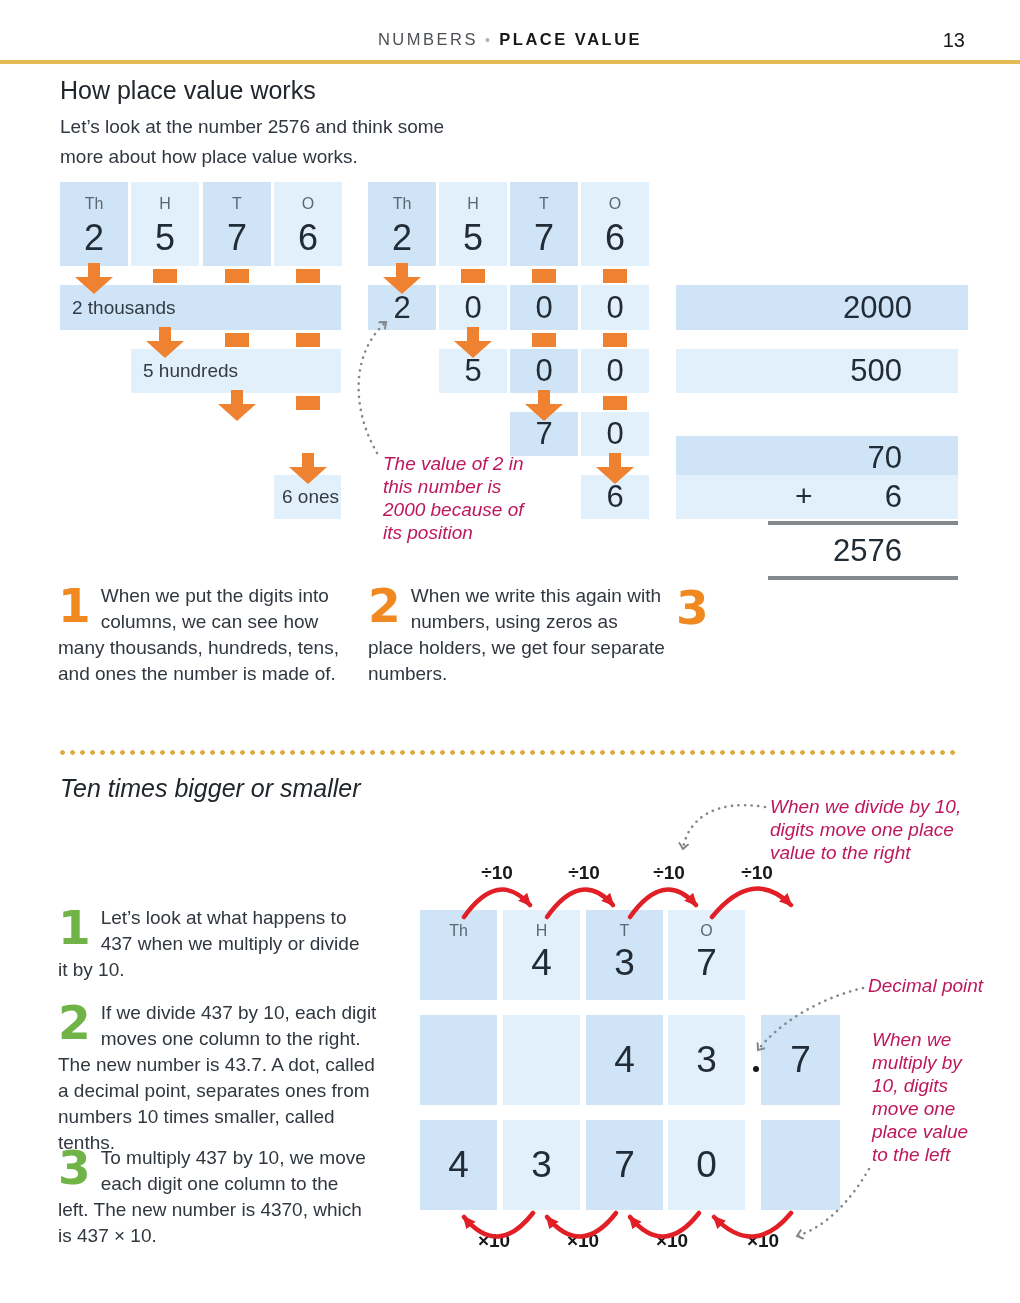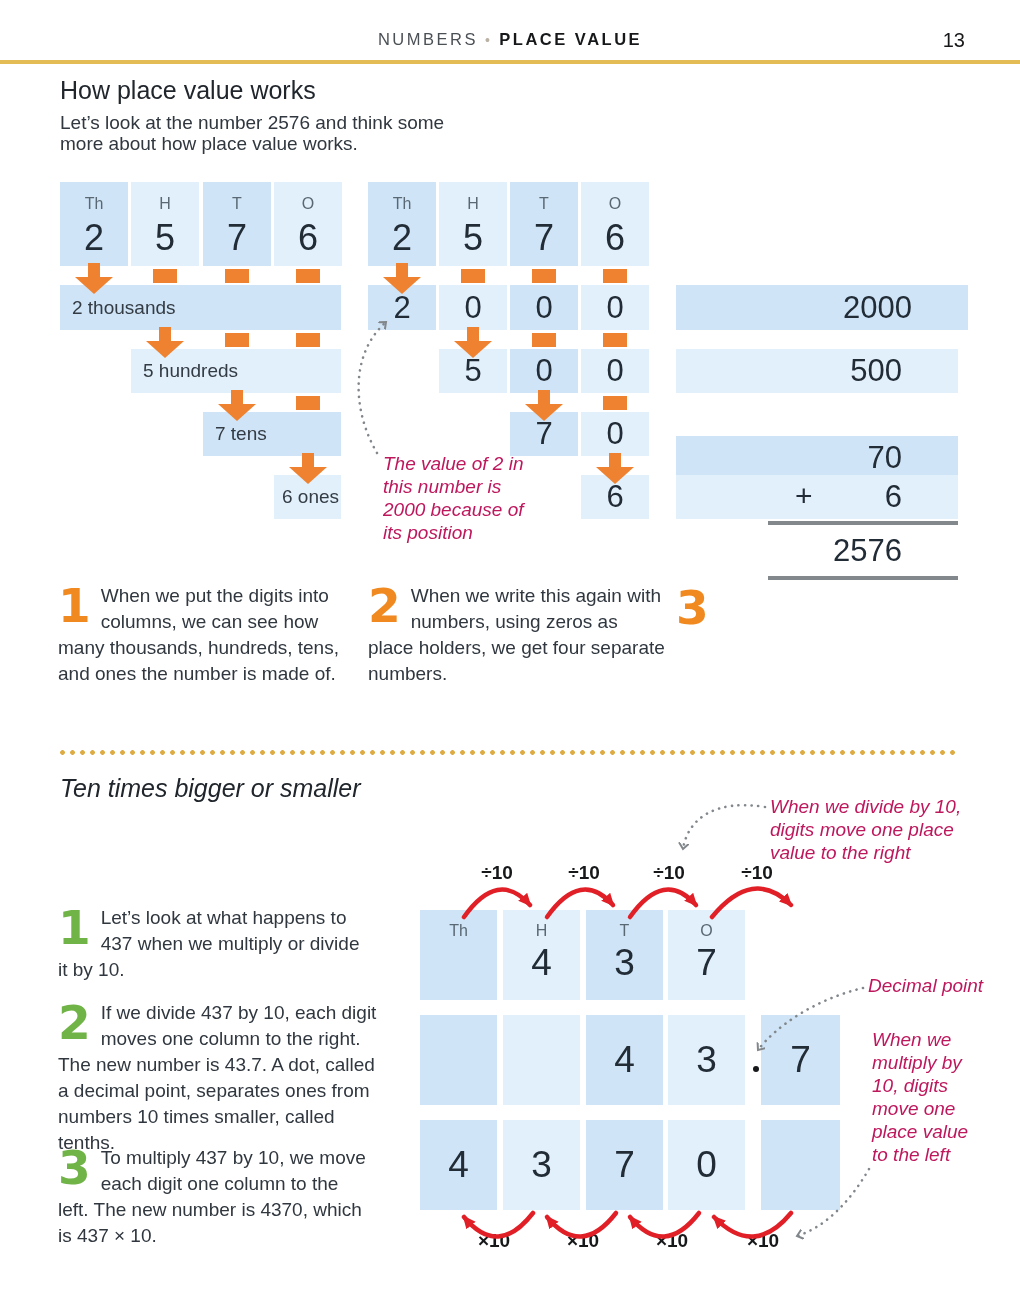--- a/index.html
+++ b/index.html
@@ -8,21 +8,21 @@
   .abs{position:absolute;}
   
   .toph{top:30px;left:0;width:1020px;text-align:center;font-size:16.5px;letter-spacing:2.5px;}
   .toph .sect{color:#4b5055;}
   .toph .dot{color:#b9b1a3;margin:0 7px;font-size:14px;}
   .toph .topic{font-weight:bold;color:#17181a;}
   .pnum{top:29px;right:55px;font-size:20px;color:#17181a;}
   .gold{top:60px;left:0;width:1020px;height:4px;background:#e3bc55;}
   
   .h1{font-size:25px;color:#20262c;}
-  .body-text{font-size:19px;line-height:21px;color:#30373f;}
+  .body-text{font-size:19px;line-height:30px;color:#30373f;}
   
   .cA{background:#cfe4f6;}
   .cB{background:#e2f0fb;}
   .hcell{text-align:center;}
   .hlabel{display:block;margin-top:13px;font-size:16px;color:#5a6874;}
   .hdigit{display:block;margin-top:4px;font-size:36px;color:#222c37;}
   .rdigit{display:flex;align-items:center;justify-content:center;font-size:31px;color:#222c37;}
   .bar{display:flex;align-items:center;font-size:19px;color:#333b44;padding-left:12px;box-sizing:border-box;}
   .bar.center{justify-content:center;padding-left:6px;}
   
@@ -91,21 +91,20 @@
   <div class="sq" style="left:296px;top:269px;"></div>
   <div class="abs bar cA" style="left:60px;top:285px;width:281px;height:45px;">2 thousands</div>
 
   <div class="arr" style="left:145px;top:327px;"></div>
   <div class="sq" style="left:225px;top:333px;"></div>
   <div class="sq" style="left:296px;top:333px;"></div>
   <div class="abs bar cB" style="left:131px;top:349px;width:210px;height:44px;">5 hundreds</div>
 
   <div class="arr" style="left:217px;top:390px;"></div>
   <div class="sq" style="left:296px;top:396px;"></div>
-  <div class="abs bar cA" style="left:203px;top:412px;width:138px;height:44px;">7 tens</div>
 
   <div class="arr" style="left:288px;top:453px;"></div>
   <div class="abs bar cB center" style="left:274px;top:475px;width:67px;height:44px;">6 ones</div>
 
   <div class="abs hcell cA" style="left:368px;top:182px;width:68px;height:84px;">
     <span class="hlabel">Th</span>
     <span class="hdigit">2</span>
   </div>
   <div class="abs hcell cB" style="left:439px;top:182px;width:68px;height:84px;">
     <span class="hlabel">H</span>

